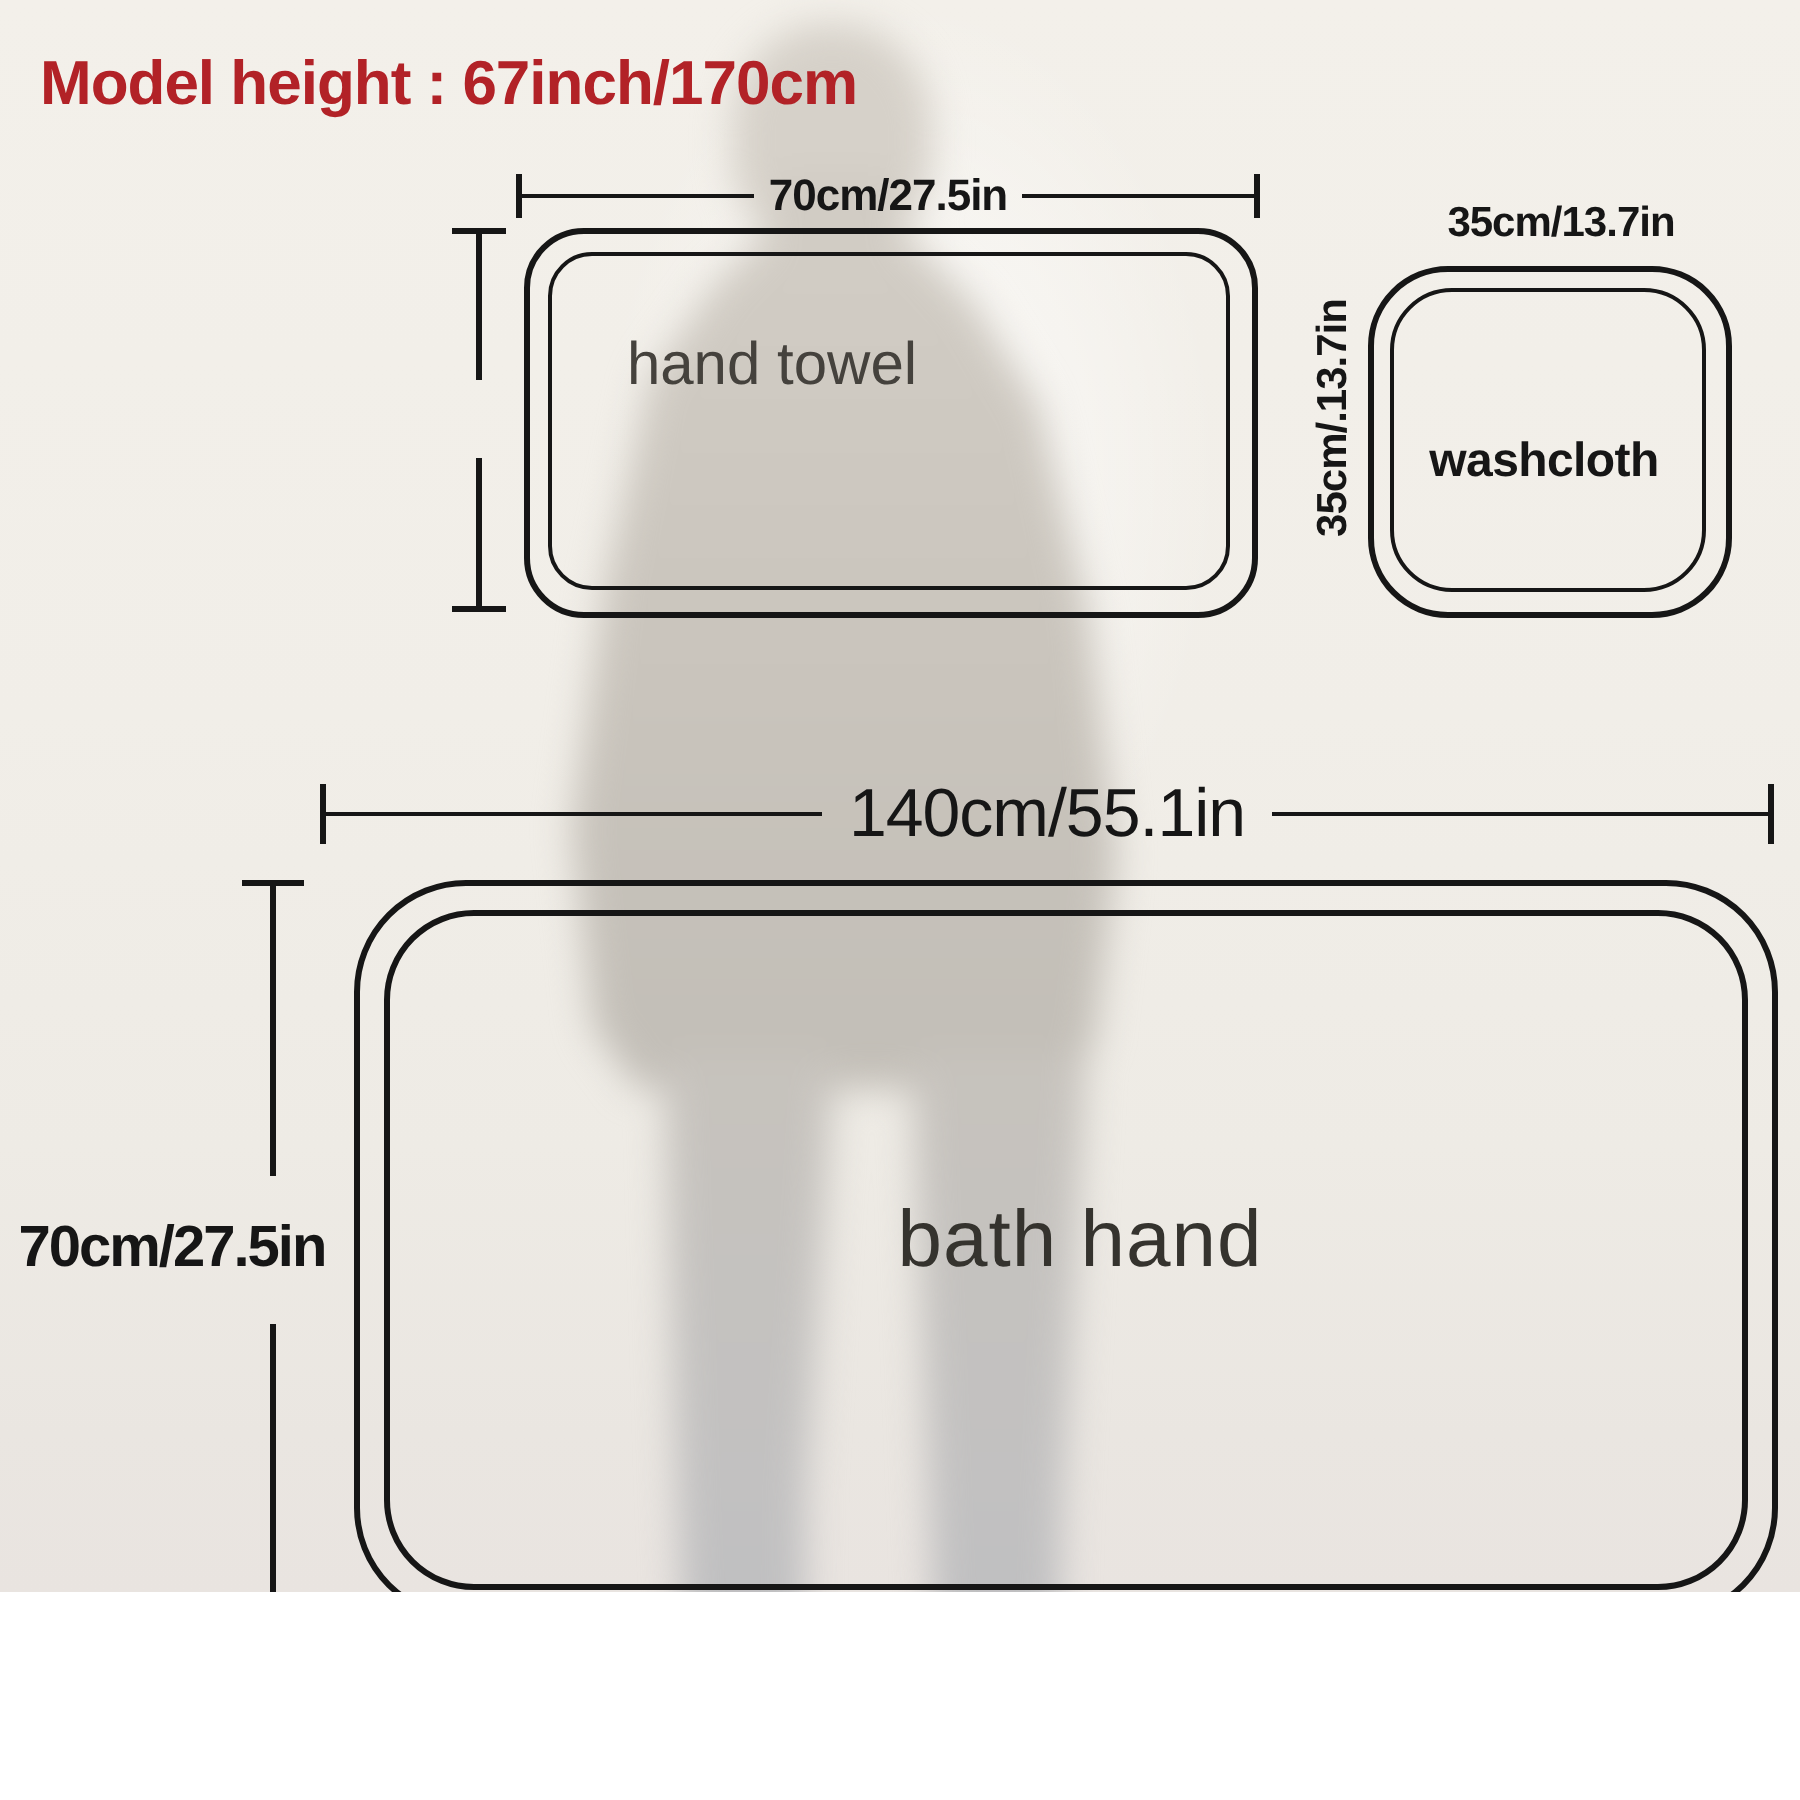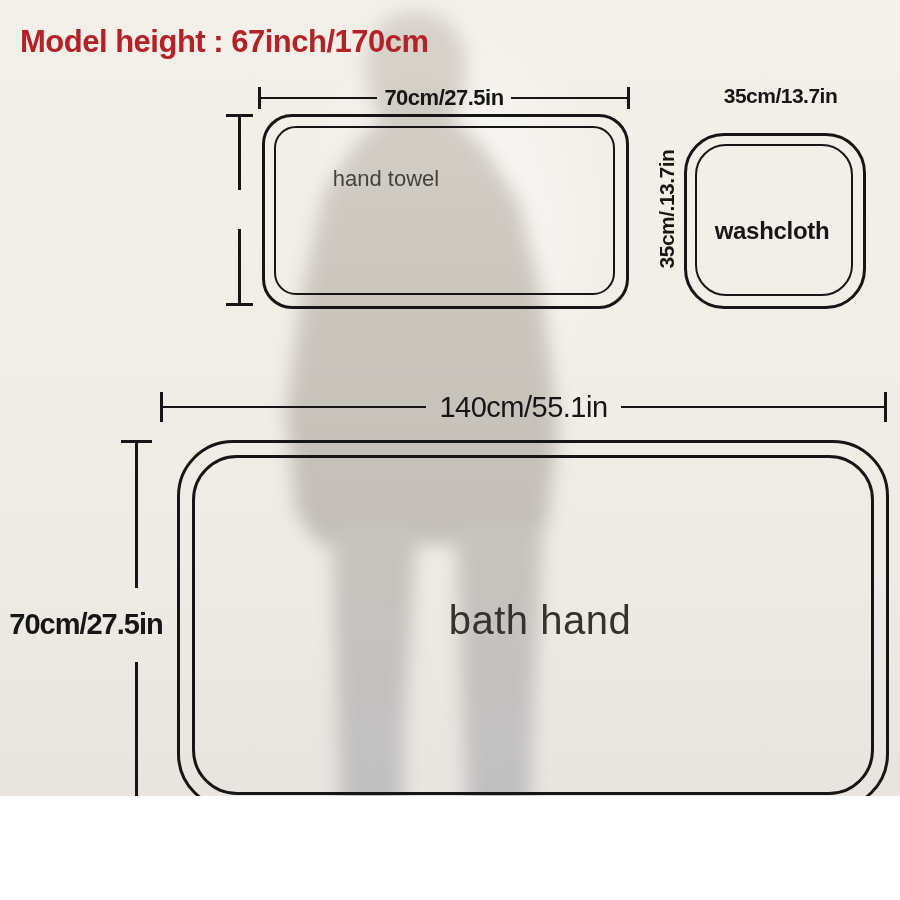--- a/index.html
+++ b/index.html
@@ -46,28 +46,28 @@
   
   .vseg{position:absolute;width:3px;background:#161616;}
   .htick{position:absolute;height:3px;background:#161616;}
   .lbl-bold{font-weight:700;letter-spacing:-1px;}
   .txt{position:absolute;text-align:center;white-space:nowrap;}
   
   .ht-dim-top{left:258px;top:87px;width:372px;height:22px;}
   .ht-dim-top .tick{height:22px;}
   .ht-dim-top .lbl{font-size:22px;font-weight:700;letter-spacing:-0.5px;padding:0 7px;}
   .ht-hlabel{left:108px;top:192px;width:152px;font-size:24px;}
-  .ht-name{left:286px;top:166px;width:200px;font-size:22px;color:#45423d;font-weight:400;}
-  .wc-top{left:698px;top:84px;width:165px;font-size:21px;}
+  .ht-name{left:286px;top:166px;width:200px;font-size:30px;color:#45423d;font-weight:400;}
+  .wc-top{left:698px;top:100px;width:165px;font-size:21px;}
   .wc-side{left:592px;top:197px;width:150px;height:24px;font-size:21px;
     transform:rotate(-90deg);transform-origin:center;}
   .wc-name{left:690px;top:217px;width:164px;font-size:24px;font-weight:700;letter-spacing:-0.3px;}
   .bt-dim-top{left:160px;top:392px;width:727px;height:30px;}
   .bt-dim-top .tick{height:30px;}
-  .bt-dim-top .lbl{font-size:29px;font-weight:400;letter-spacing:-0.5px;padding:0 13px;}
+  .bt-dim-top .lbl{font-size:34px;font-weight:400;letter-spacing:-0.5px;padding:0 13px;}
   .bt-hlabel{left:0px;top:608px;width:172px;font-size:29px;font-weight:600;}
   .bt-name{left:400px;top:598px;width:280px;font-size:40px;color:#35332e;font-weight:400;letter-spacing:0.5px;}
   .seam{position:absolute;left:440px;top:818px;width:460px;height:1px;background:rgba(255,255,255,0.55);}
 </style>
 </head>
 <body>
 
 <div class="canvas">
 
   <div class="glow"></div>

